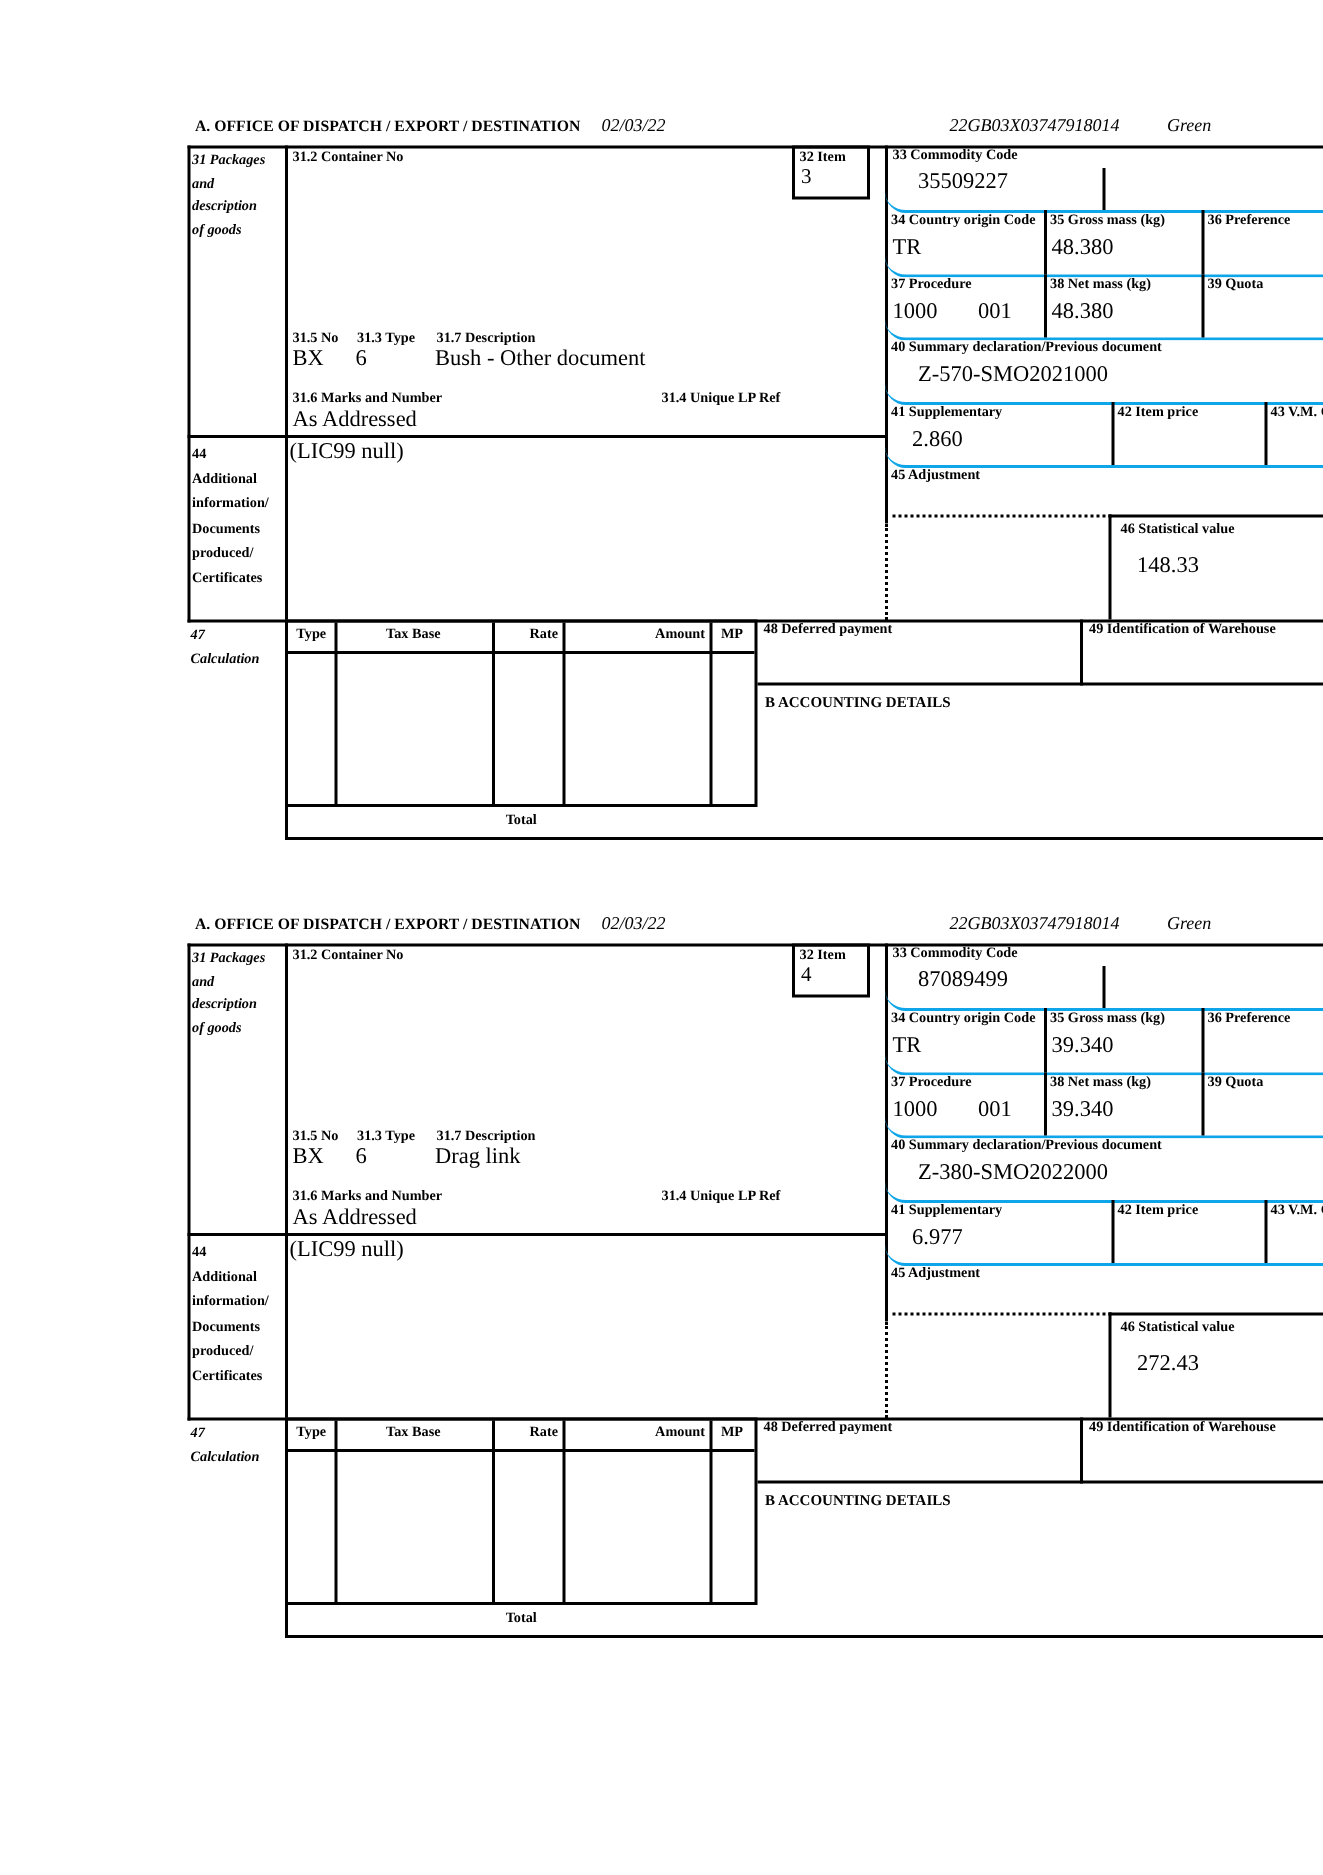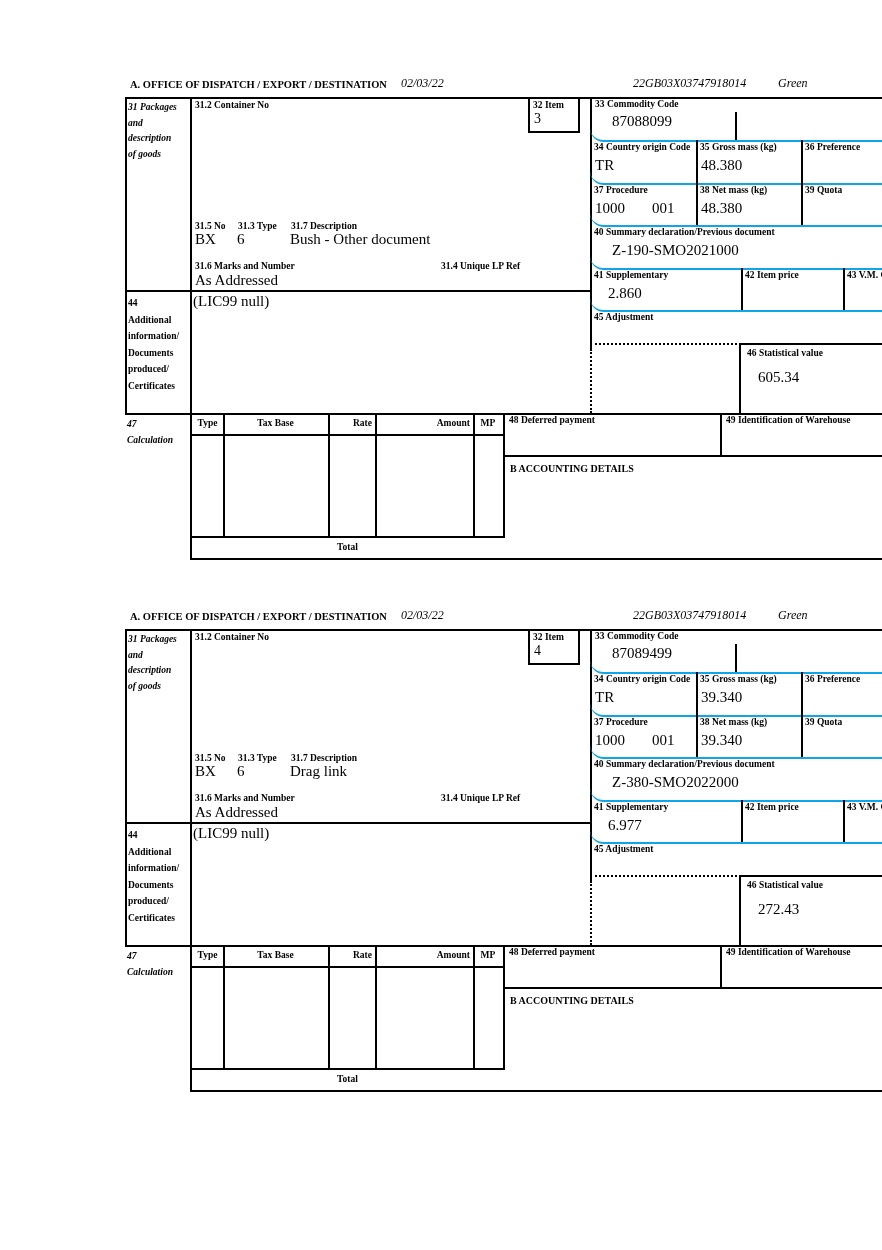--- a/index.html
+++ b/index.html
@@ -80,21 +80,21 @@
       <div>information/</div>
       <div>Documents</div>
       <div>produced/</div>
       <div>Certificates</div>
     </div>
     <div class="V" style="left:68px;top:196px">(LIC99 null)</div>
 
     <div class="rc">
       <div class="row" style="top:0;height:43px">
         <div class="cL" style="left:5px">33 Commodity Code</div>
-        <div class="cV" style="left:22px;top:16px">87088099</div>
+        <div class="cV" style="left:22px;top:16px">35509227</div>
         <div class="vl" style="left:145px;top:15px;height:28px"></div>
       </div>
       <div class="row" style="top:43px;height:43px">
         <div class="cell bR" style="left:0;width:106px">
           <div class="cL">34 Country origin Code</div>
           <div class="cV">TR</div>
         </div>
         <div class="cell bR" style="left:106px;width:105px">
           <div class="cL">35 Gross mass (kg)</div>
           <div class="cV">48.380</div>
@@ -112,41 +112,41 @@
         <div class="cell bR" style="left:106px;width:105px">
           <div class="cL">38 Net mass (kg)</div>
           <div class="cV">48.380</div>
         </div>
         <div class="cell" style="left:211px;right:0">
           <div class="cL">39 Quota</div>
         </div>
       </div>
       <div class="row" style="top:128px;height:43px">
         <div class="cL">40 Summary declaration/Previous document</div>
-        <div class="cV" style="left:22px">Z-190-SMO2021000</div>
+        <div class="cV" style="left:22px">Z-570-SMO2021000</div>
       </div>
       <div class="row" style="top:171px;height:42px">
         <div class="cell bR" style="left:0;width:151px">
           <div class="cL">41 Supplementary</div>
           <div class="cV" style="left:18px">2.860</div>
         </div>
         <div class="cell bR" style="left:151px;width:102px">
           <div class="cL">42 Item price</div>
         </div>
         <div class="cell" style="left:253px;right:0">
           <div class="cL">43 V.M. Code</div>
         </div>
       </div>
       <div class="abs" style="left:0;top:213px;right:0;height:33px">
         <div class="cL">45 Adjustment</div>
       </div>
       <div class="hl hl-dot" style="left:0;top:246px;width:151px"></div>
       <div class="abs" style="left:149px;top:246px;right:0;height:70px;border-left:2px solid #000;border-top:2px solid #000;box-sizing:border-box">
         <div class="cL" style="left:6px;top:3px">46 Statistical value</div>
-        <div class="cV" style="left:17px;top:24px">605.34</div>
+        <div class="cV" style="left:17px;top:24px">148.33</div>
       </div>
     </div>
 
     <div class="L stack" style="left:2px;top:320px">
       <div>47</div>
       <div>Calculation</div>
     </div>
     <div class="tbl">
       <div class="vl" style="left:31px;top:0;bottom:0"></div>
       <div class="vl" style="left:136px;top:0;bottom:0"></div>

